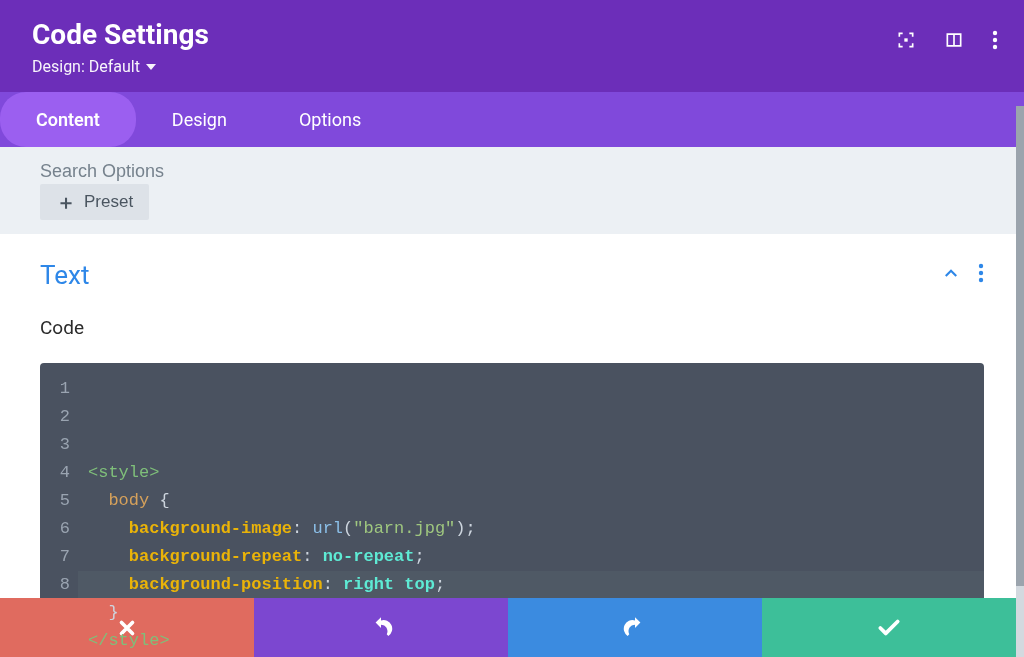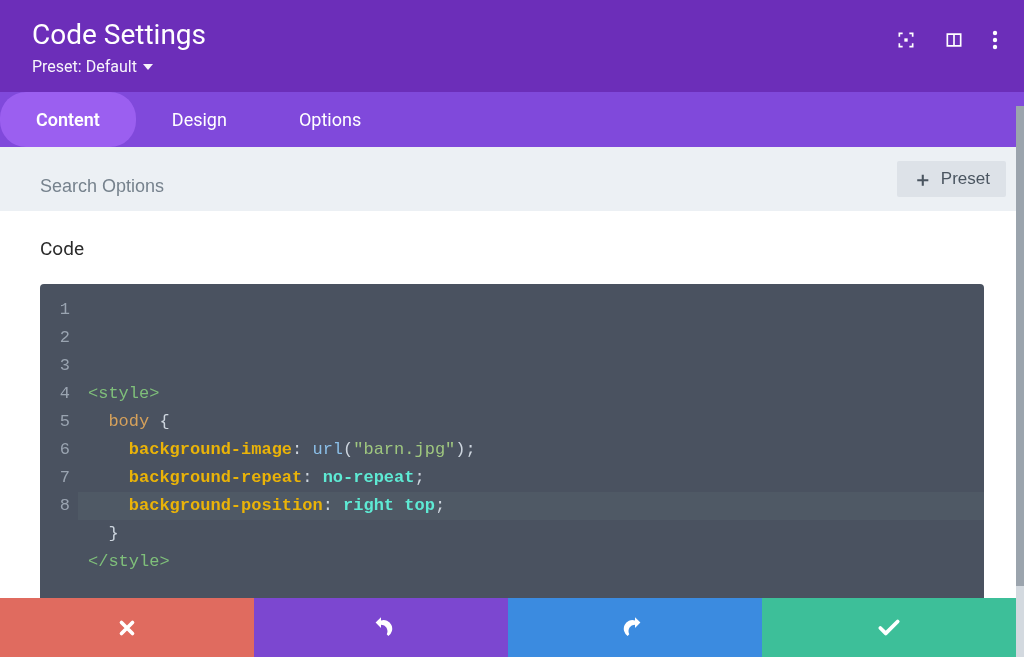--- a/index.html
+++ b/index.html
@@ -7,21 +7,21 @@
   body { width: 1024px; height: 657px; overflow: hidden; position: relative; background: #fff; }
 
   .header {
     background: #6c2eb9;
     color: #fff;
     padding: 18px 32px 16px 32px;
     position: relative;
   }
   .header-title {
     font-size: 28px;
-    font-weight: 400;
+    font-weight: 700;
     margin-bottom: 6px;
   }
   .header-preset {
     font-size: 16px;
     display: inline-flex;
     align-items: center;
     gap: 6px;
     cursor: pointer;
     opacity: 0.95;
   }
@@ -44,23 +44,24 @@
   .tab {
     padding: 17px 36px;
     font-size: 18px;
     cursor: pointer;
   }
   .tab.active { background: #9b5ff0; font-weight: 600; border-radius: 26px; }
 
   .searchbar {
     background: #ecf0f4;
     display: flex;
-    align-items: flex-end;
+    align-items: flex-start;
     padding: 14px 18px 14px 40px;
     gap: 2px;
+    flex-direction: column;
   }
   .search-input {
     flex: 1;
     border: none;
     background: transparent;
     font-size: 18px;
     color: #6b7782;
     outline: none;
   }
   .search-input::placeholder { color: #76828d; }
@@ -176,21 +177,21 @@
     background: #9ba4ad;
     border-radius: 0;
   }
 </style>
 </head>
 <body>
 
 <div class="header">
   <div class="header-title">Code Settings</div>
   <div class="header-preset">
-    <span>Preset: Default</span>
+    <span>Design: Default</span>
     <svg width="10" height="10" viewBox="0 0 10 10">
         <path d="M0 2 L5 8 L10 2 Z"></path>
       </svg>
   </div>
   <div class="header-icons">
     <span class="hicon">
       <svg width="20" height="20" viewBox="0 0 24 24">
           <path d="M3 3h5v2H5v3H3V3zm13 0h5v5h-2V5h-3V3zM3 16h2v3h3v2H3v-5zm16 0h2v5h-5v-2h3v-3z"></path>
           <rect x="10" y="10" width="4" height="4"></rect>
         </svg>
@@ -218,20 +219,37 @@
 
 <div class="searchbar">
   <input class="search-input" placeholder="Search Options" style="">
   <button class="filter-btn">
     <span class="plus">＋</span>
     <span>Preset</span>
   </button>
 </div>
 
 <div class="content">
+  <div class="section-row">
+    <div class="section-title">Text</div>
+    <div class="section-actions">
+      <span class="chev">
+        <svg width="18" height="18" viewBox="0 0 24 24">
+            <path d="M4 15l8-8 8 8-2 2-6-6-6 6z"></path>
+          </svg>
+      </span>
+      <span class="dots">
+        <svg width="6" height="20" viewBox="0 0 6 20">
+            <circle cx="3" cy="3" r="2.2"></circle>
+            <circle cx="3" cy="10" r="2.2"></circle>
+            <circle cx="3" cy="17" r="2.2"></circle>
+          </svg>
+      </span>
+    </div>
+  </div>
 
   <div class="field-label">Code</div>
 
   <div class="code-editor">
     <div class="gutter" id="gutter">
         <div>1</div>
         <div>2</div>
         <div>3</div>
         <div>4</div>
         <div>5</div>

